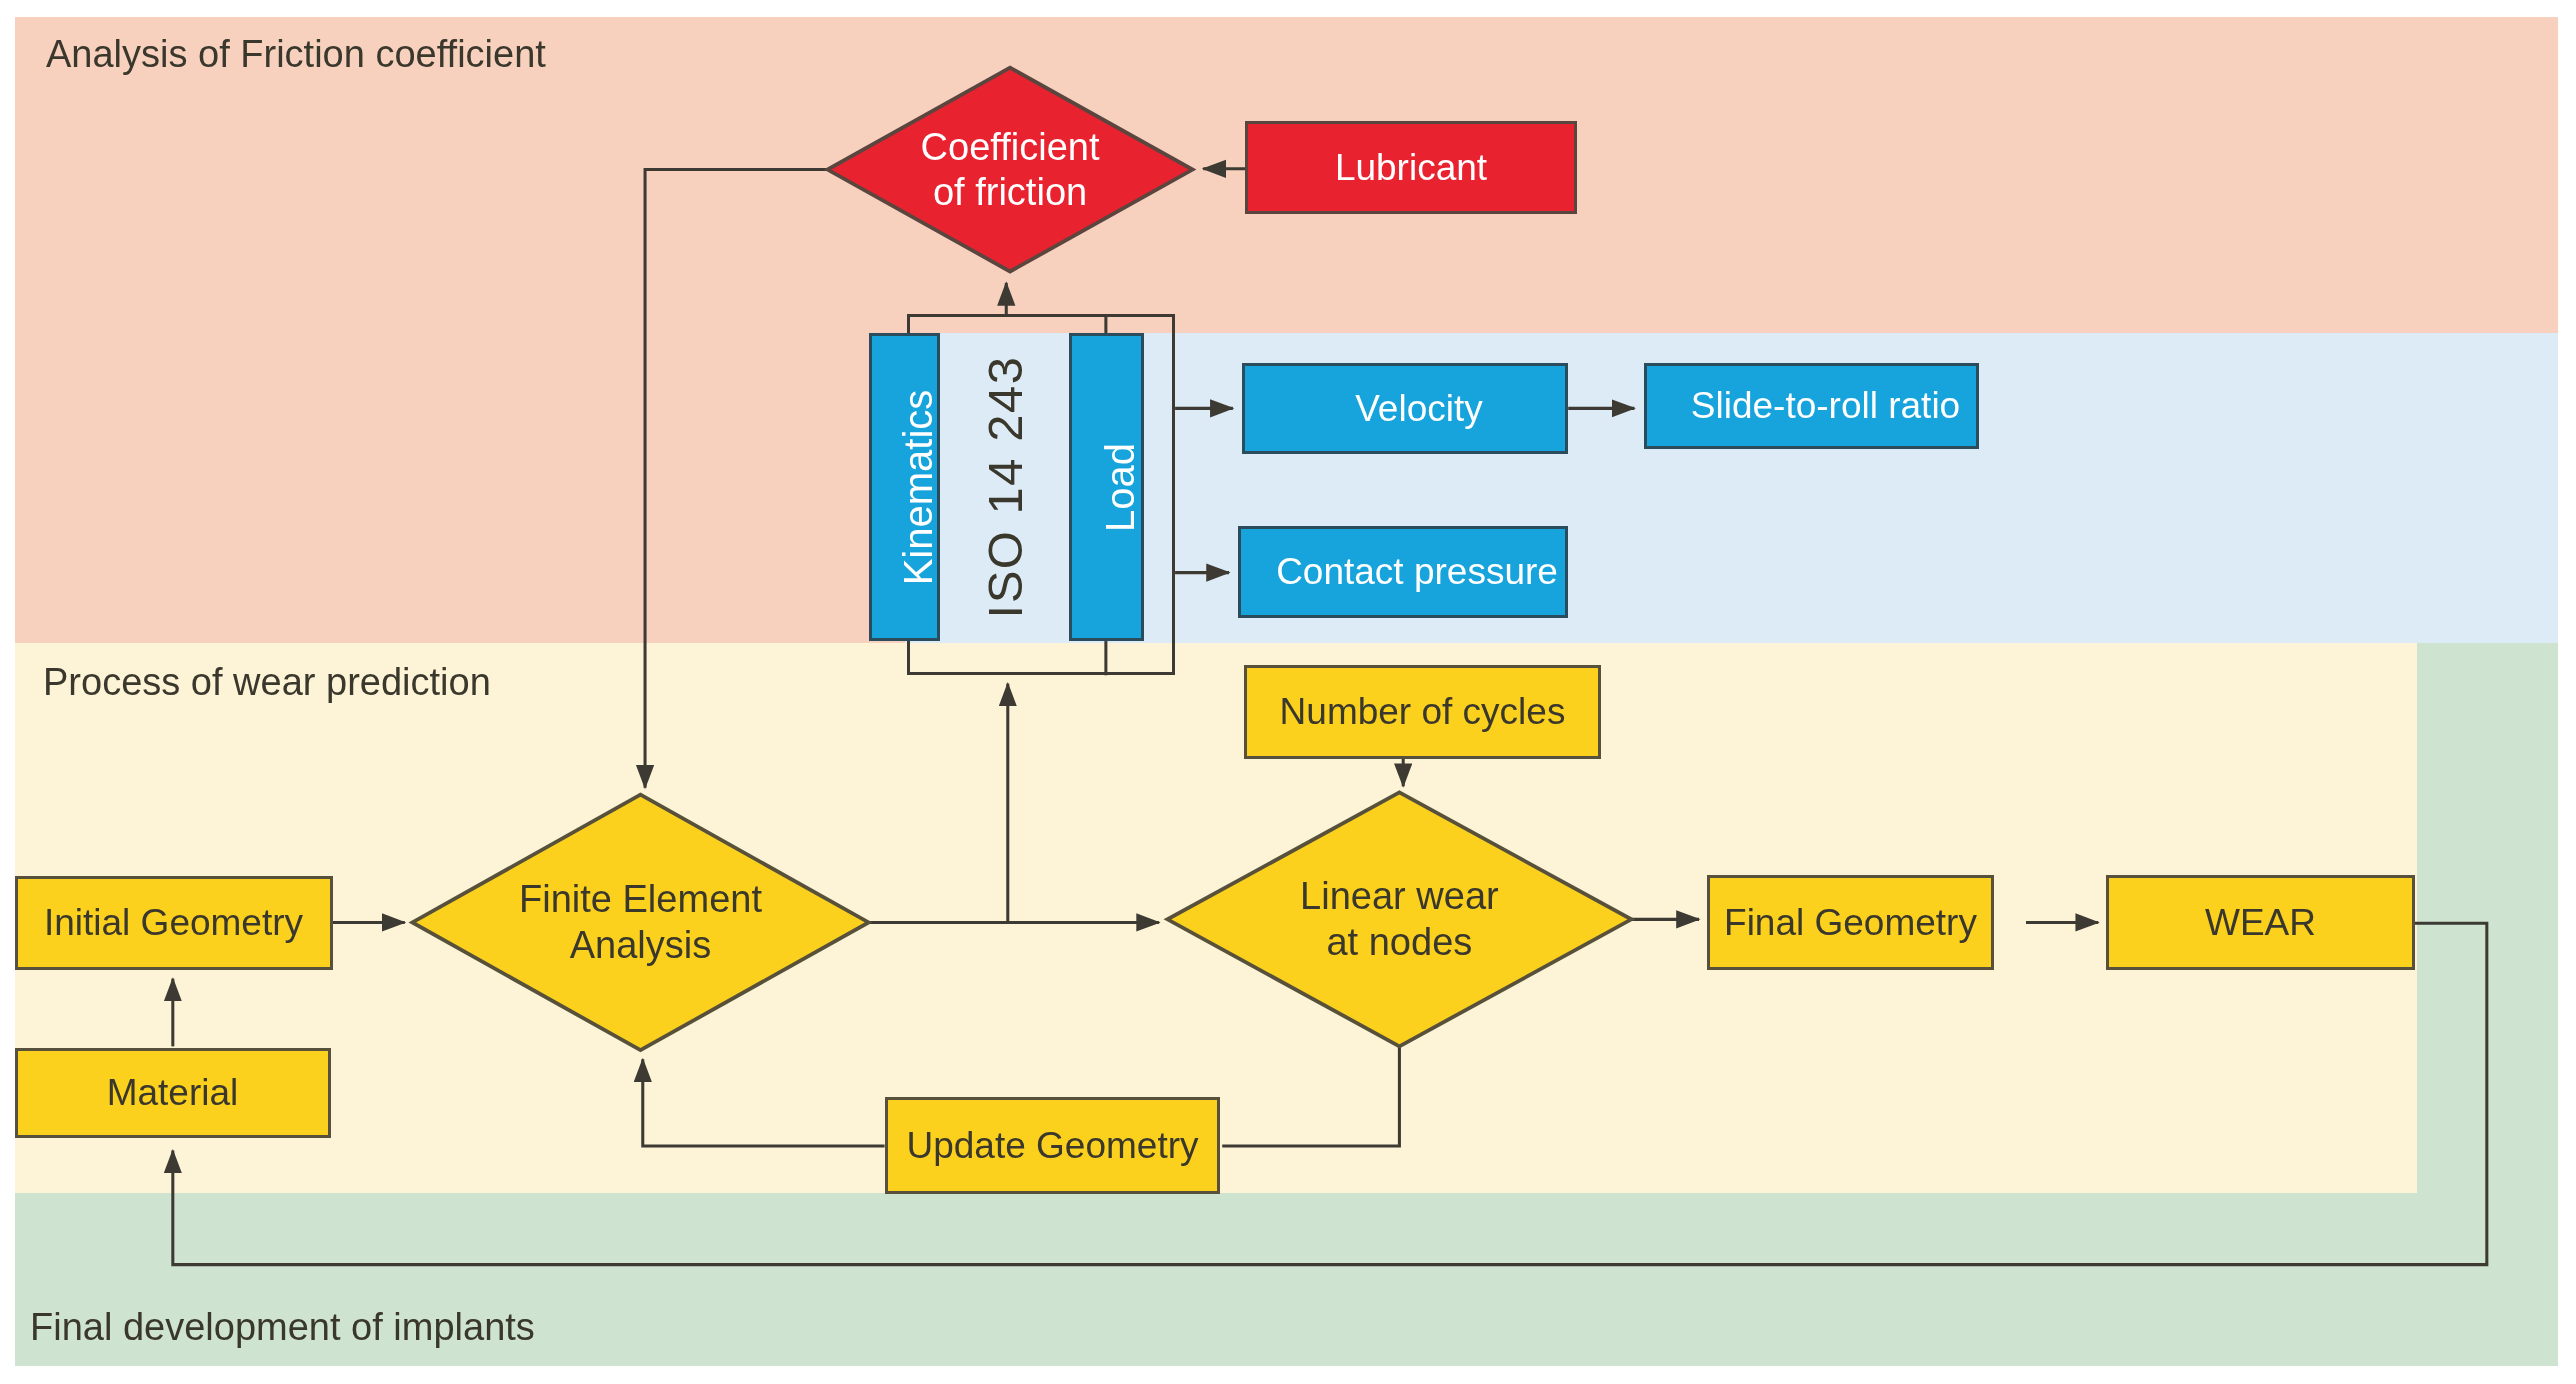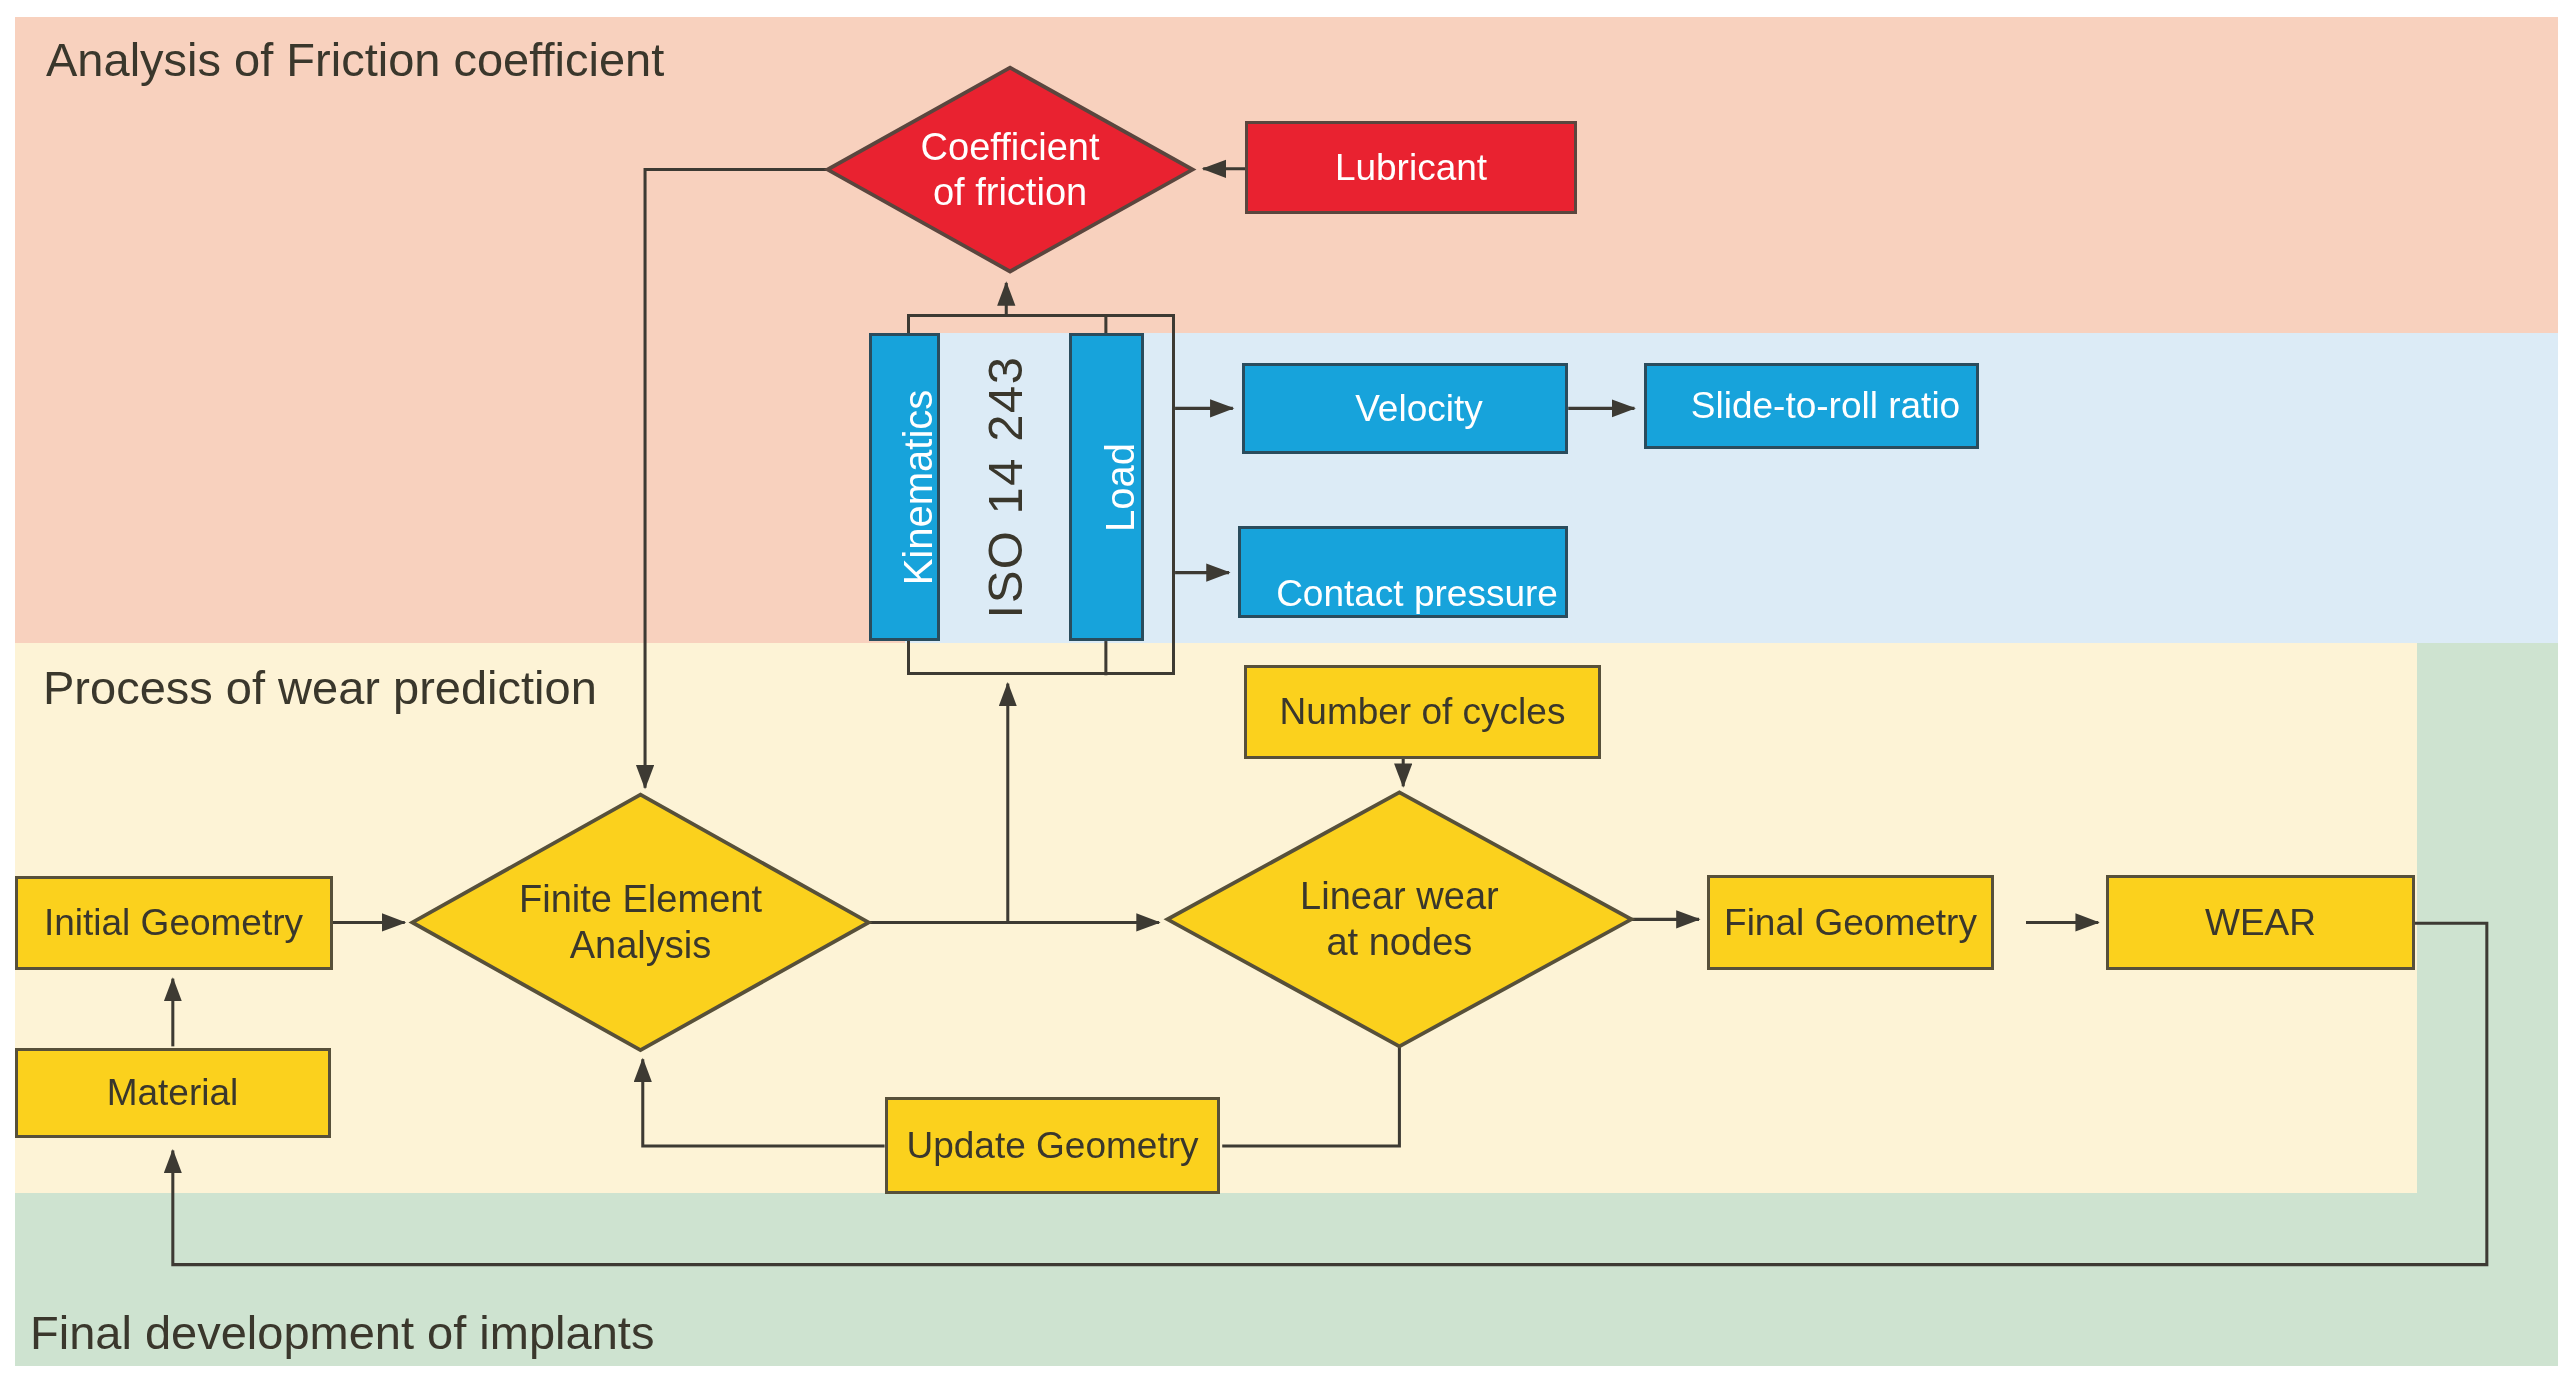--- a/index.html
+++ b/index.html
@@ -18,21 +18,21 @@
   .region {
     position: absolute;
   }
   .region-salmon  { background: var(--salmon,  #f8d1be); }
   .region-blueband{ background: var(--blue-band, #dcebf6); }
   .region-green   { background: var(--green,  #cee3d0); }
   .region-cream   { background: var(--cream,  #fdf3d6); }
 
   .region-label {
     position: absolute;
-    font-size: 47px;
+    font-size: 38px;
     line-height: 1.2;
     color: var(--text-dark, #3a372c);
     white-space: nowrap;
   }
 
   .node {
     position: absolute;
     display: flex;
     align-items: center;
     justify-content: center;
@@ -182,21 +182,21 @@
   </div>
 
   <div class="node node-blue" style="left:1242px; top:363px; width:326px; height:91px;">
     <span>Velocity</span>
   </div>
 
   <div class="node node-blue" style="left:1644px; top:363px; width:335px; height:86px;">
     <span>Slide-to-roll ratio</span>
   </div>
 
-  <div class="node node-blue" style="left:1238px; top:526px; width:330px; height:92px;align-items:flex-end;">
+  <div class="node node-blue" style="left:1238px; top:526px; width:330px; height:92px;">
     <span>Contact pressure</span>
   </div>
 
   <div class="node node-yellow" style="left:1244px; top:665px; width:357px; height:94px;">
     <span>Number of cycles</span>
   </div>
 
   <div class="node node-yellow" style="left:14.5px; top:876px; width:318px; height:94px;">
     <span>Initial Geometry</span>
   </div>

